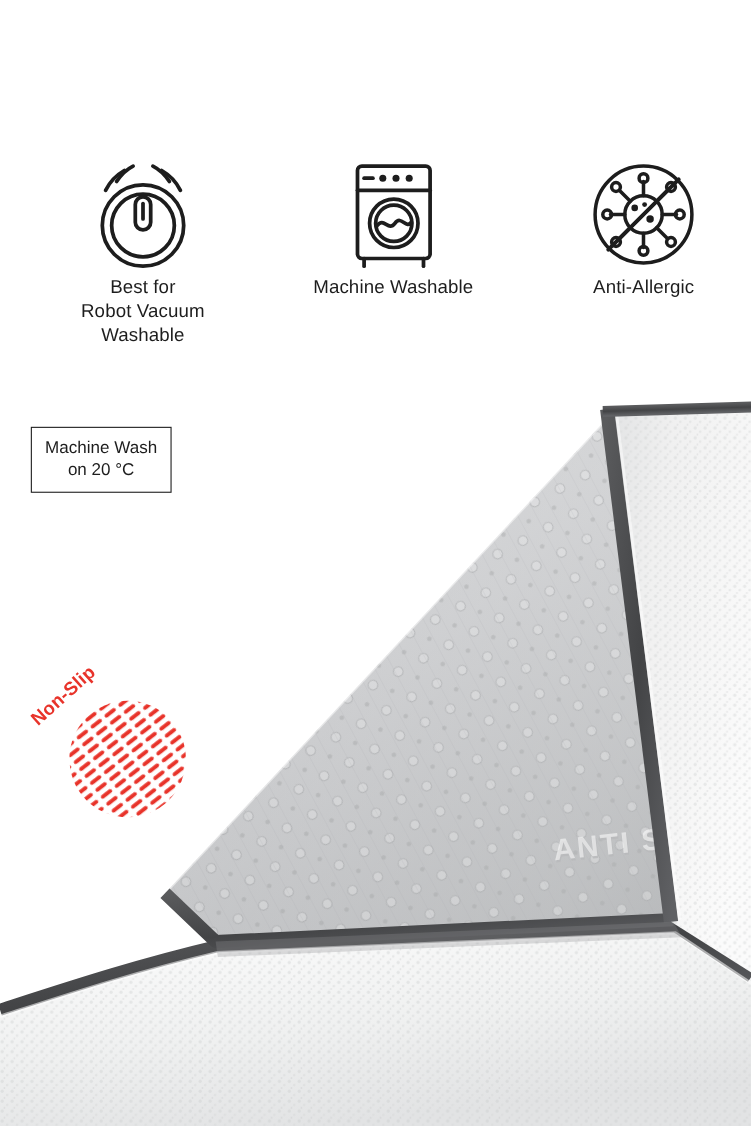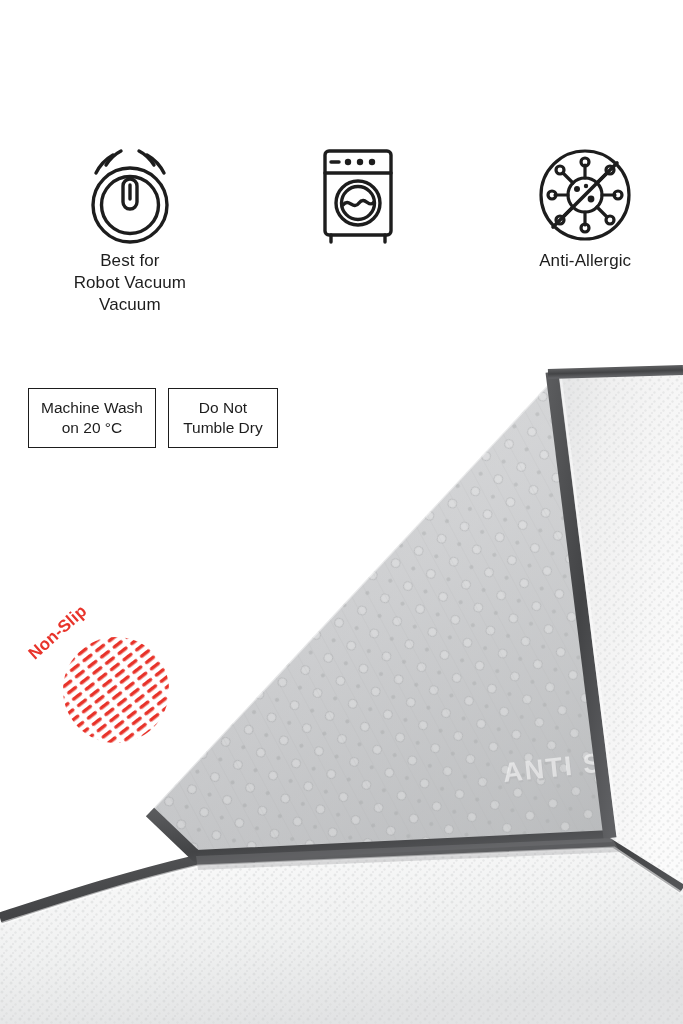--- a/index.html
+++ b/index.html
@@ -210,39 +210,42 @@
           <path d="M30 30 C34 22 40 16 47 12"></path>
           <path d="M22 22 C27 12 36 5 45 1" opacity="0"></path>
           <path d="M98 30 C94 22 88 16 81 12"></path>
           <path d="M40 22 C44 16 49 11 55 8"></path>
           <path d="M88 22 C84 16 79 11 73 8"></path>
         </svg>
       </div>
       <div class="cap">
         <div>Best for</div>
         <div>Robot Vacuum</div>
-        <div>Vacuum</div>
+        <div>Washable</div>
       </div>
     </div>
 
     <div class="feature">
       <div class="glyph">
         <svg width="110" height="104" viewBox="0 0 110 104" fill="none" stroke="#1d1d1d" stroke-width="3.4" stroke-linecap="round" stroke-linejoin="round">
           <rect x="22" y="8" width="66" height="84" rx="4"></rect>
           <line x1="22" y1="30" x2="88" y2="30"></line>
           <circle cx="69" cy="19" r="3.2" fill="#1d1d1d" stroke="none"></circle>
           <circle cx="57" cy="19" r="3.2" fill="#1d1d1d" stroke="none"></circle>
           <circle cx="45" cy="19" r="3.2" fill="#1d1d1d" stroke="none"></circle>
           <line x1="28" y1="19" x2="36" y2="19"></line>
           <circle cx="55" cy="60" r="22"></circle>
           <circle cx="55" cy="60" r="16.5"></circle>
           <path d="M40 62 C46 54 50 68 56 60 C62 52 66 66 71 59"></path>
           <line x1="28" y1="92" x2="28" y2="99"></line>
           <line x1="82" y1="92" x2="82" y2="99"></line>
         </svg>
+      </div>
+      <div class="cap">
+        <div>Machine Washable</div>
       </div>
     </div>
 
     <div class="feature">
       <div class="glyph">
         <svg width="112" height="104" viewBox="0 0 112 104" fill="none" stroke="#1d1d1d" stroke-width="3.2" stroke-linecap="round">
           <circle cx="56" cy="52" r="44"></circle>
           <g>
             <circle cx="56" cy="52" r="17"></circle>
             <circle cx="48" cy="46" r="3" fill="#1d1d1d" stroke="none"></circle>
@@ -273,24 +276,20 @@
       </div>
     </div>
 
   </div>
 
   <div class="care-row">
     <div class="care-box">
       <div>Machine Wash</div>
       <div>on 20 °C</div>
     </div>
-    <div class="care-box">
-      <div>Do Not</div>
-      <div>Tumble Dry</div>
-    </div>
   </div>
 
   <div class="nonslip">
     <span class="label">Non-Slip</span>
     <svg width="112" height="112" viewBox="0 0 112 112">
       <defs>
         <clipPath id="hatchCircle">
             <circle cx="56" cy="56" r="53"></circle>
           </clipPath>
         <pattern id="hatch" width="16" height="16" patternUnits="userSpaceOnUse" patternTransform="rotate(-38)">

